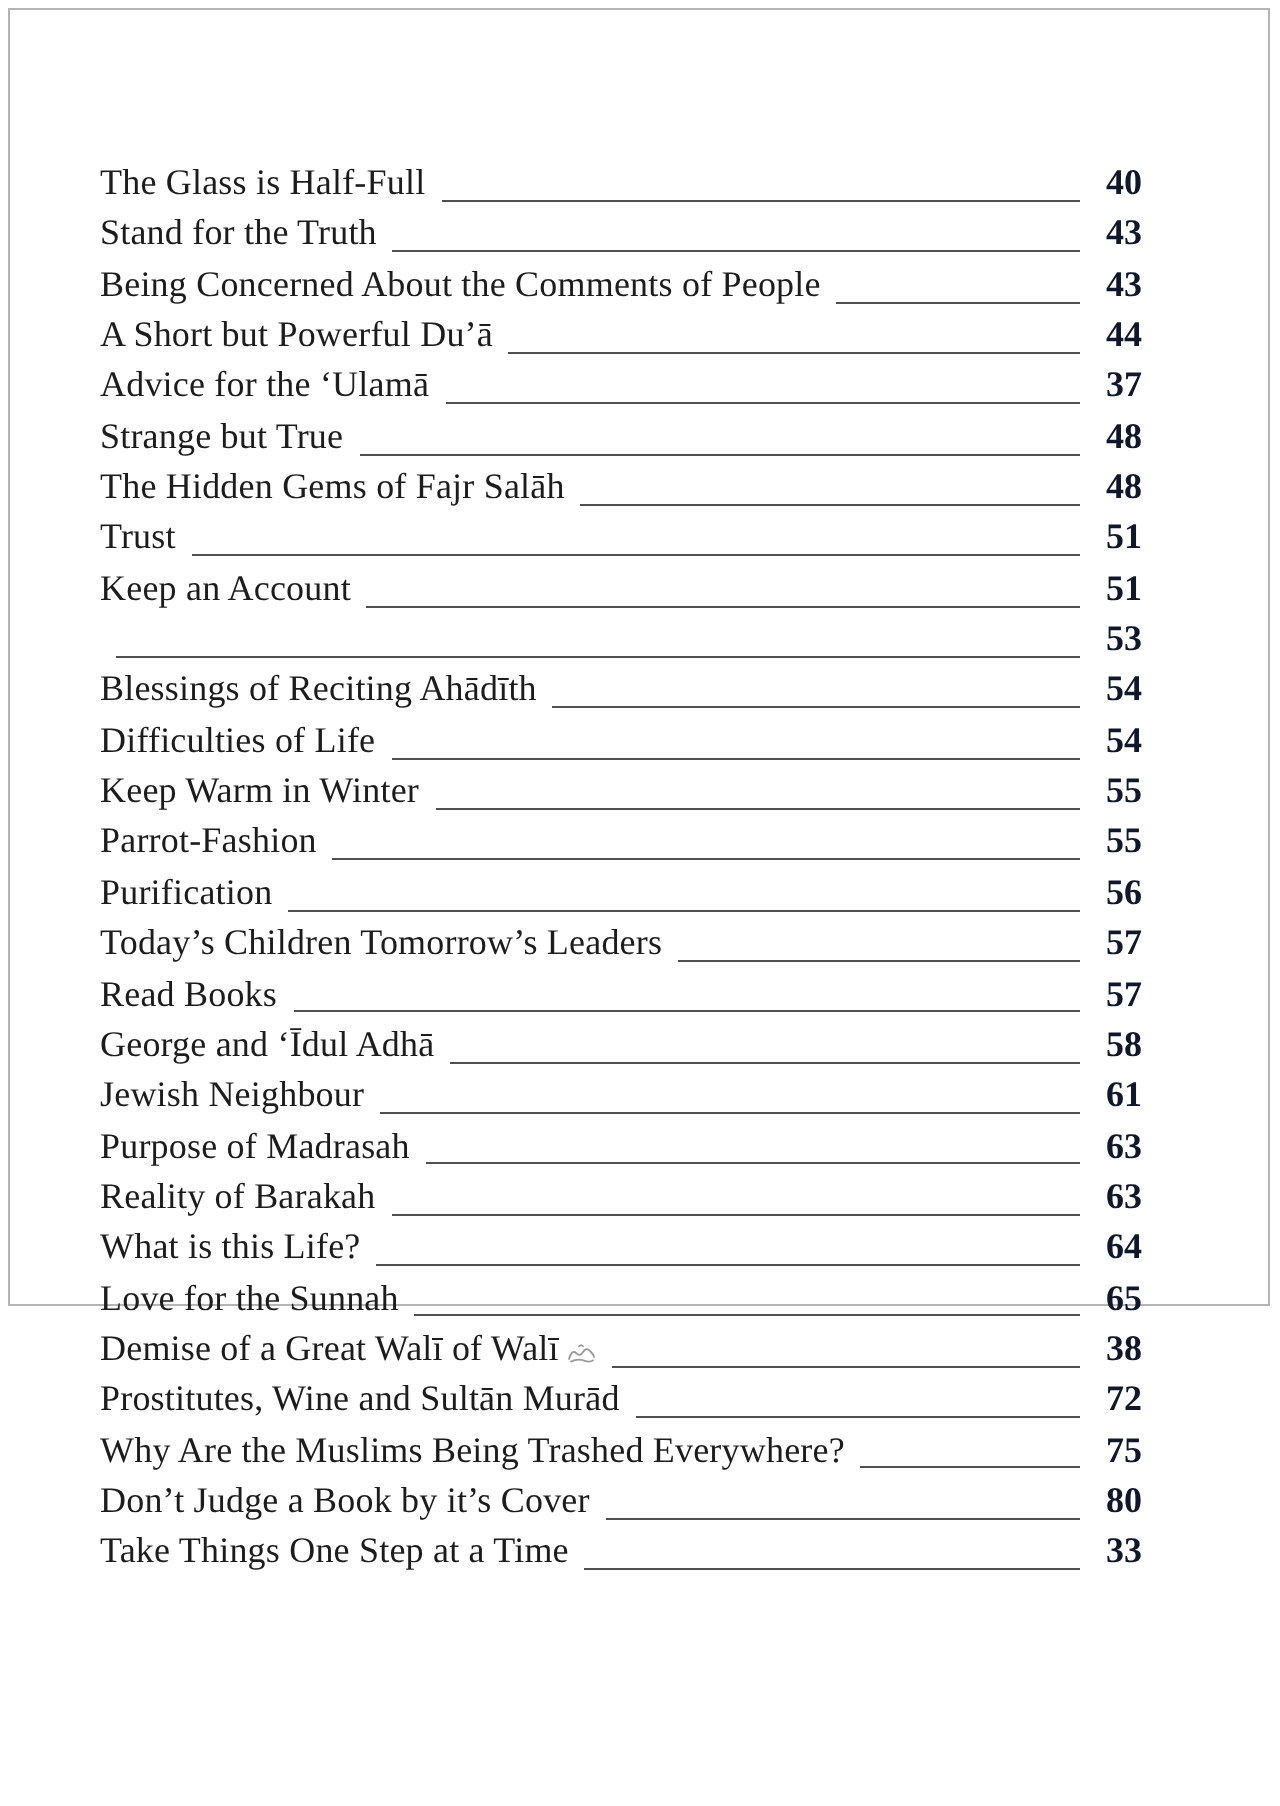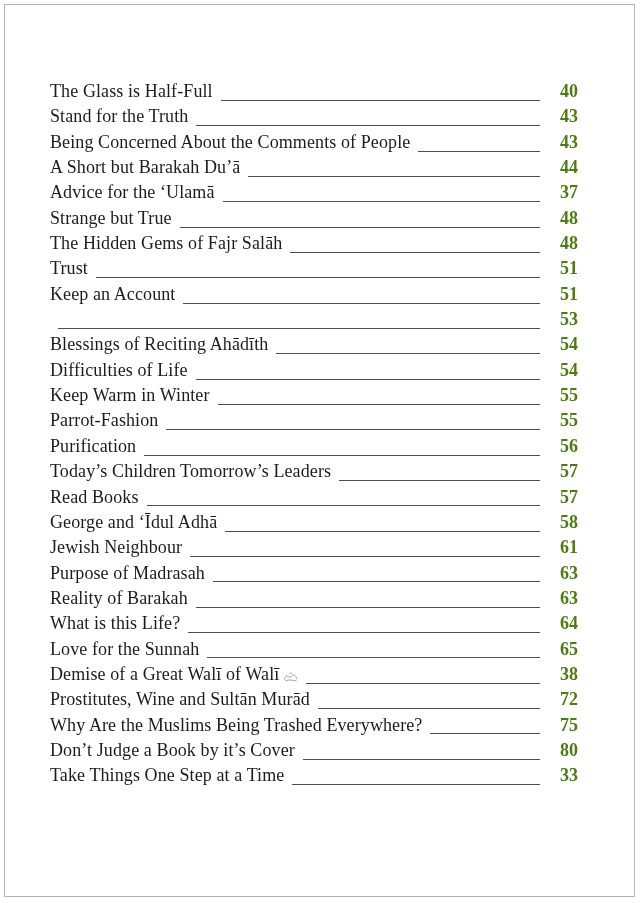--- a/index.html
+++ b/index.html
@@ -8,21 +8,21 @@
     background: #ffffff;
     width: 640px;
     height: 903px;
     font-family: "Liberation Serif", "DejaVu Serif", serif;
   }
   .page {
     position: absolute;
     left: 4px;
     top: 4px;
     width: 631px;
-    height: 893px;
+    height: 649px;
     box-sizing: border-box;
     border: 1px solid #b4b4b6;
     background: #ffffff;
   }
   .toc {
     position: absolute;
     left: 45px;
     right: 56px;
     top: 74px;
   }
@@ -51,23 +51,22 @@
     flex: 1 1 auto;
     align-self: flex-end;
     height: 0;
     border-bottom: 1.7px solid #4f4f51;
     margin: 0 13px 3.5px 8px;
     min-width: 20px;
   }
   .num {
     flex: 0 0 auto;
     min-width: 25px;
-    text-align: right;
     font-weight: 700;
-    color: #4d7c0f;
+    color: #0f172a;
   }
 </style>
 </head>
 <body>
 
 <div class="page">
   <div class="toc" id="toc-list">
   <div class="row">
     <span class="title">The Glass is Half-Full</span>
 
@@ -83,21 +82,21 @@
   </div>
 
   <div class="row">
     <span class="title">Being Concerned About the Comments of People</span>
 
     <span class="leader"></span>
     <span class="num">43</span>
   </div>
 
   <div class="row">
-    <span class="title">A Short but Barakah Du’ā</span>
+    <span class="title">A Short but Powerful Du’ā</span>
 
     <span class="leader"></span>
     <span class="num">44</span>
   </div>
 
   <div class="row">
     <span class="title">Advice for the ‘Ulamā</span>
 
     <span class="leader"></span>
     <span class="num">37</span>

